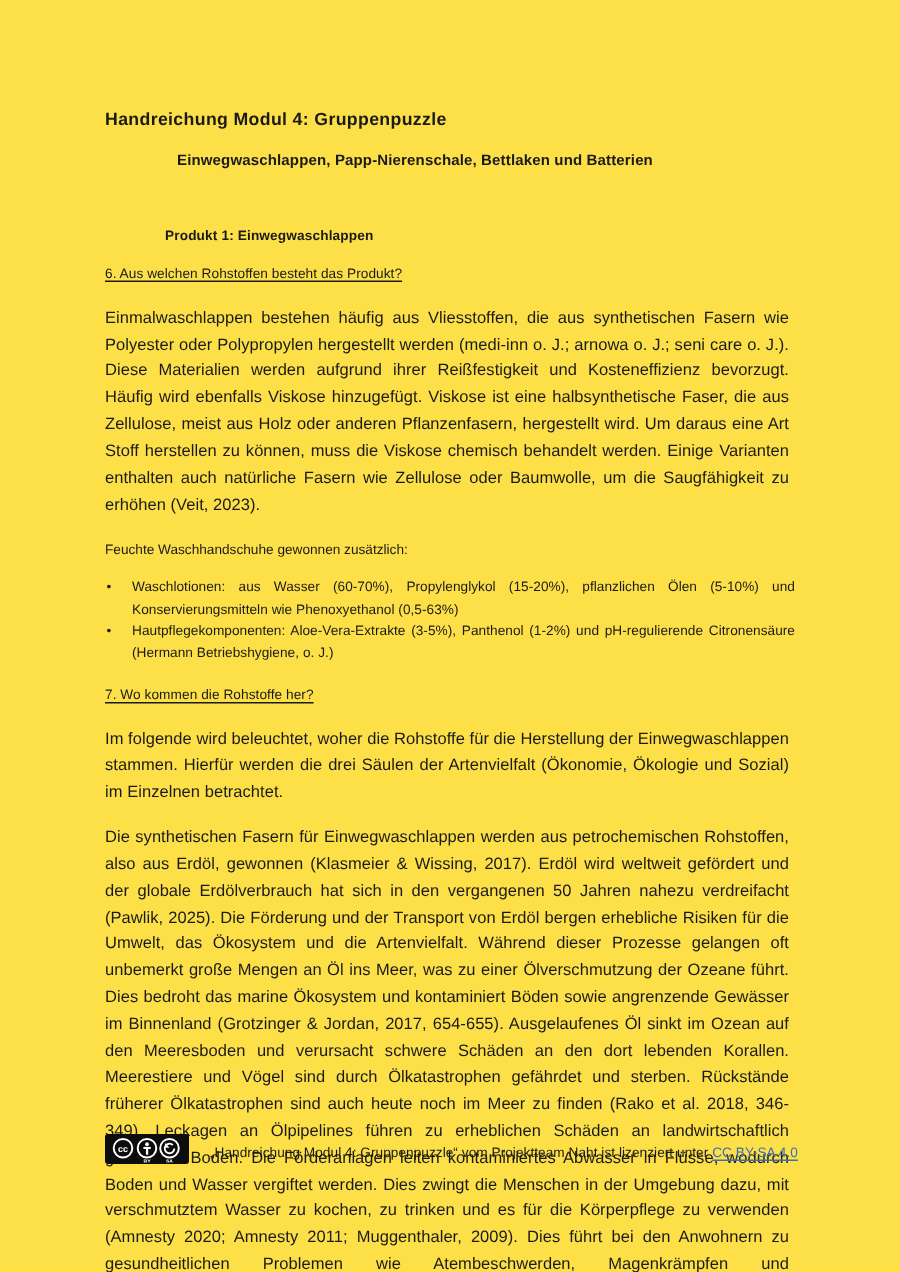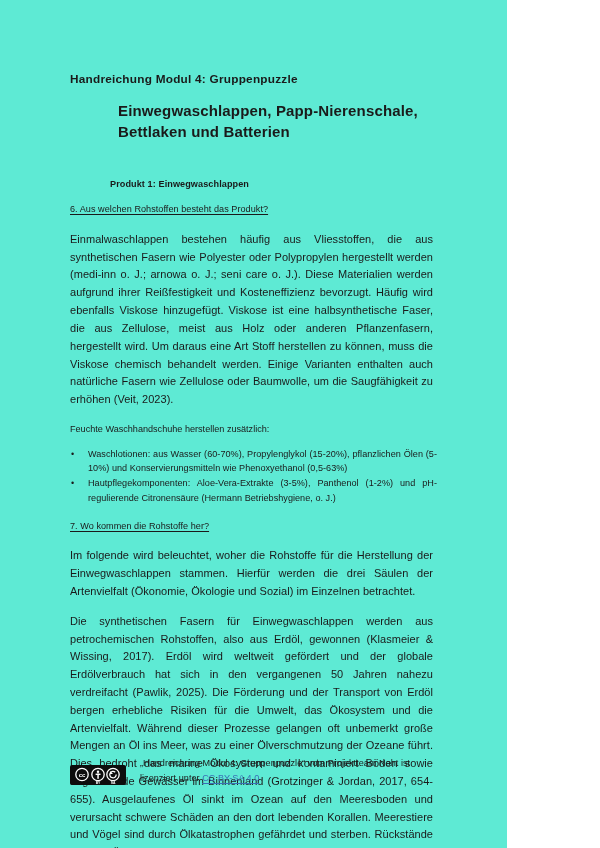--- a/index.html
+++ b/index.html
@@ -8,36 +8,36 @@
     padding: 0;
     background: #ffffff;
   }
   body {
     font-family: "Liberation Sans", sans-serif;
     color: #1a1a1a;
     -webkit-font-smoothing: antialiased;
   }
   .page {
     position: relative;
-    width: 507px;
+    width: 600px;
     height: 848px;
-    background: #5eead4;
+    background: #fde047;
     box-sizing: border-box;
     padding: 72px 70px 0 70px;
     overflow: hidden;
   }
   .doc-title {
     font-size: 11.8px;
     font-weight: bold;
     letter-spacing: 0.02em;
     margin: 0 0 14px 0;
     line-height: 1.3;
   }
   .doc-subtitle {
-    font-size: 15px;
+    font-size: 10px;
     font-weight: bold;
     margin: 0 0 36px 0;
     line-height: 1.35;
     letter-spacing: 0.01em;
     padding-left: 48px;
   }
   .section-title {
     font-size: 9.1px;
     font-weight: bold;
     margin: 0 0 13px 0;
@@ -137,21 +137,21 @@
   <h1 class="doc-title">Handreichung Modul 4: Gruppenpuzzle</h1>
 
   <h2 class="doc-subtitle">Einwegwaschlappen, Papp-Nierenschale, Bettlaken und Batterien</h2>
 
   <h3 class="section-title">Produkt 1: Einwegwaschlappen</h3>
 
   <div class="question-heading">6. Aus welchen Rohstoffen besteht das Produkt?</div>
 
   <p class="body-text">Einmalwaschlappen bestehen häufig aus Vliesstoffen, die aus synthetischen Fasern wie Polyester oder Polypropylen hergestellt werden (medi-inn o. J.; arnowa o. J.; seni care o. J.). Diese Materialien werden aufgrund ihrer Reißfestigkeit und Kosteneffizienz bevorzugt. Häufig wird ebenfalls Viskose hinzugefügt. Viskose ist eine halbsynthetische Faser, die aus Zellulose, meist aus Holz oder anderen Pflanzenfasern, hergestellt wird. Um daraus eine Art Stoff herstellen zu können, muss die Viskose chemisch behandelt werden. Einige Varianten enthalten auch natürliche Fasern wie Zellulose oder Baumwolle, um die Saugfähigkeit zu erhöhen (Veit, 2023).</p>
 
-  <p class="lead-in">Feuchte Waschhandschuhe herstellen zusätzlich:</p>
+  <p class="lead-in">Feuchte Waschhandschuhe gewonnen zusätzlich:</p>
 
   <ul class="bullets">
     <li>
       <span class="bullet-dot">•</span>
       <span>Waschlotionen: aus Wasser (60-70%), Propylenglykol (15-20%), pflanzlichen Ölen (5-10%) und Konservierungsmitteln wie Phenoxyethanol (0,5-63%)</span>
     </li>
     <li>
       <span class="bullet-dot">•</span>
       <span>Hautpflegekomponenten: Aloe-Vera-Extrakte (3-5%), Panthenol (1-2%) und pH-regulierende Citronensäure (Hermann Betriebshygiene, o. J.)</span>
     </li>

